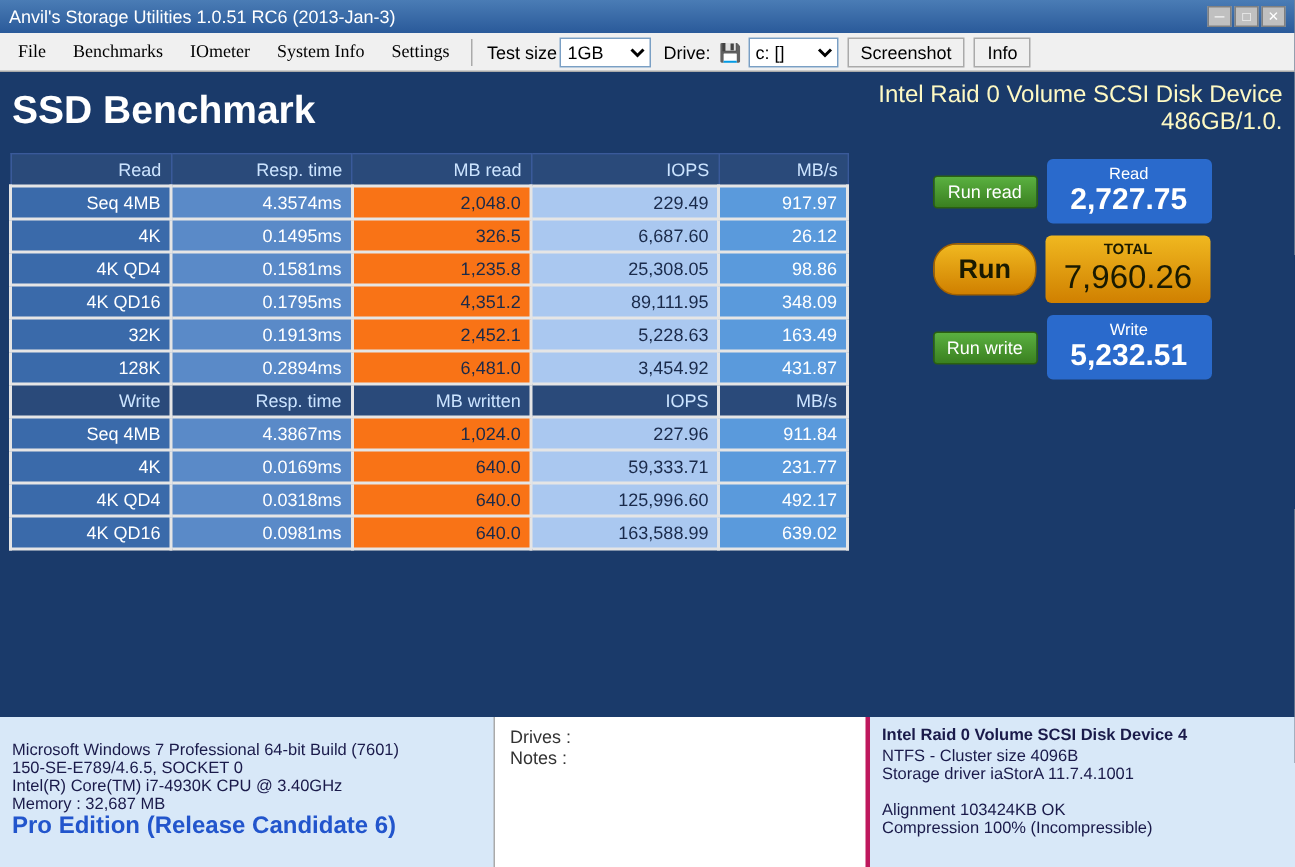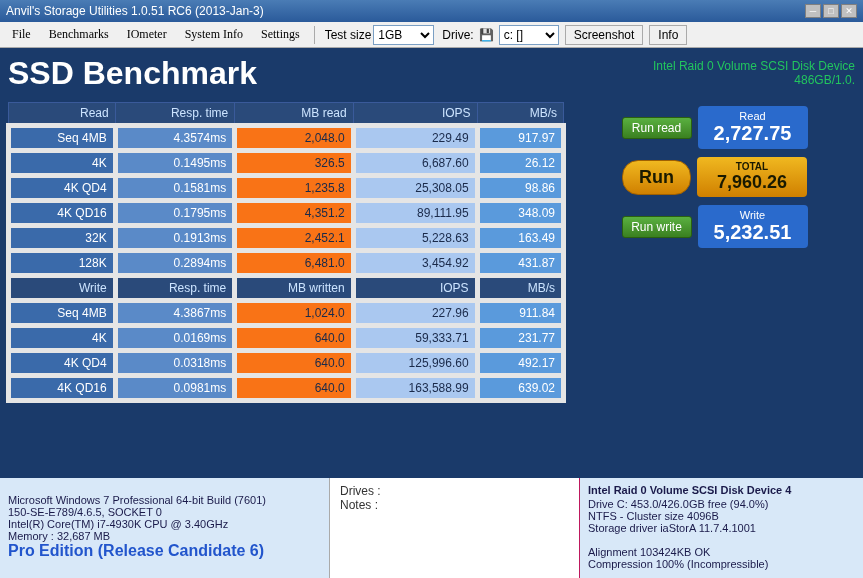--- a/index.html
+++ b/index.html
@@ -68,26 +68,26 @@
     #header {
       background: #1a3a6a;
       padding: 4px 8px;
       display: flex;
       align-items: center;
       justify-content: space-between;
       height: 50px;
     }
     #ssd-title {
       color: white;
-      font-size: 32px;
+      font-size: 26px;
       font-weight: bold;
     }
     #device-info {
-      color: #22c55e;
-      font-size: 12px;
+      color: #fef9c3;
+      font-size: 16px;
       text-align: right;
     }
 
     
     #main-content {
       display: flex;
       background: #1a3a6a;
       height: calc(578px - 22px - 26px - 50px - 100px);
       padding: 4px 6px;
       gap: 6px;
@@ -108,21 +108,21 @@
       text-align: right;
       font-weight: normal;
       font-size: 12px;
       border: 1px solid #3a5a9a;
     }
     th:first-child { text-align: right; }
     td {
       padding: 3px 6px;
       text-align: right;
       font-size: 12px;
-      border: 5px solid #e5e5e5;
+      border: 2px solid #e5e5e5;
       margin-top: 38px;
     }
     .row-label {
       background: #3a6aaa;
       color: white;
       text-align: right;
     }
     .col-resptime {
       background: #5a8ac8;
       color: white;
@@ -179,22 +179,22 @@
     }
     .score-value {
       font-size: 20px;
       font-weight: bold;
     }
     .total-label {
       font-size: 10px;
       font-weight: bold;
     }
     .total-value {
-      font-size: 18px;
-      font-weight: bold;
+      font-size: 22px;
+      font-weight: normal;
     }
     .run-btn {
       background: linear-gradient(to bottom, #5ab040, #3a8020);
       color: white;
       border: 1px solid #2a6010;
       border-radius: 3px;
       padding: 3px 0;
       font-size: 12px;
       cursor: pointer;
       min-width: 70px;
@@ -229,21 +229,21 @@
       color: #2255cc;
       font-weight: bold;
       font-size: 16px;
     }
     #drives-notes {
       flex: 0 0 250px;
       background: white;
       padding: 6px 10px;
       font-size: 12px;
       color: #333;
-      border-right: 1px solid #be185d;
+      border-right: 3px solid #be185d;
     }
     #disk-info {
       flex: 1;
       background: #d8e8f8;
       padding: 6px 8px;
       font-size: 11px;
       color: #1a1a4a;
     }
     .disk-title {
       font-weight: bold;
@@ -427,20 +427,19 @@
     <div>Intel(R) Core(TM) i7-4930K CPU @ 3.40GHz</div>
     <div>Memory : 32,687 MB</div>
     <div class="pro-edition">Pro Edition (Release Candidate 6)</div>
   </div>
   <div id="drives-notes">
     <div>Drives :</div>
     <div>Notes :</div>
   </div>
   <div id="disk-info">
     <div class="disk-title">Intel Raid 0 Volume SCSI Disk Device 4</div>
-    <div>Drive C: 453.0/426.0GB free (94.0%)</div>
     <div>NTFS - Cluster size 4096B</div>
     <div>Storage driver  iaStorA 11.7.4.1001</div>
     <div>&nbsp;</div>
     <div>Alignment 103424KB OK</div>
     <div>Compression 100% (Incompressible)</div>
   </div>
 </div>
 
 </body></html>

